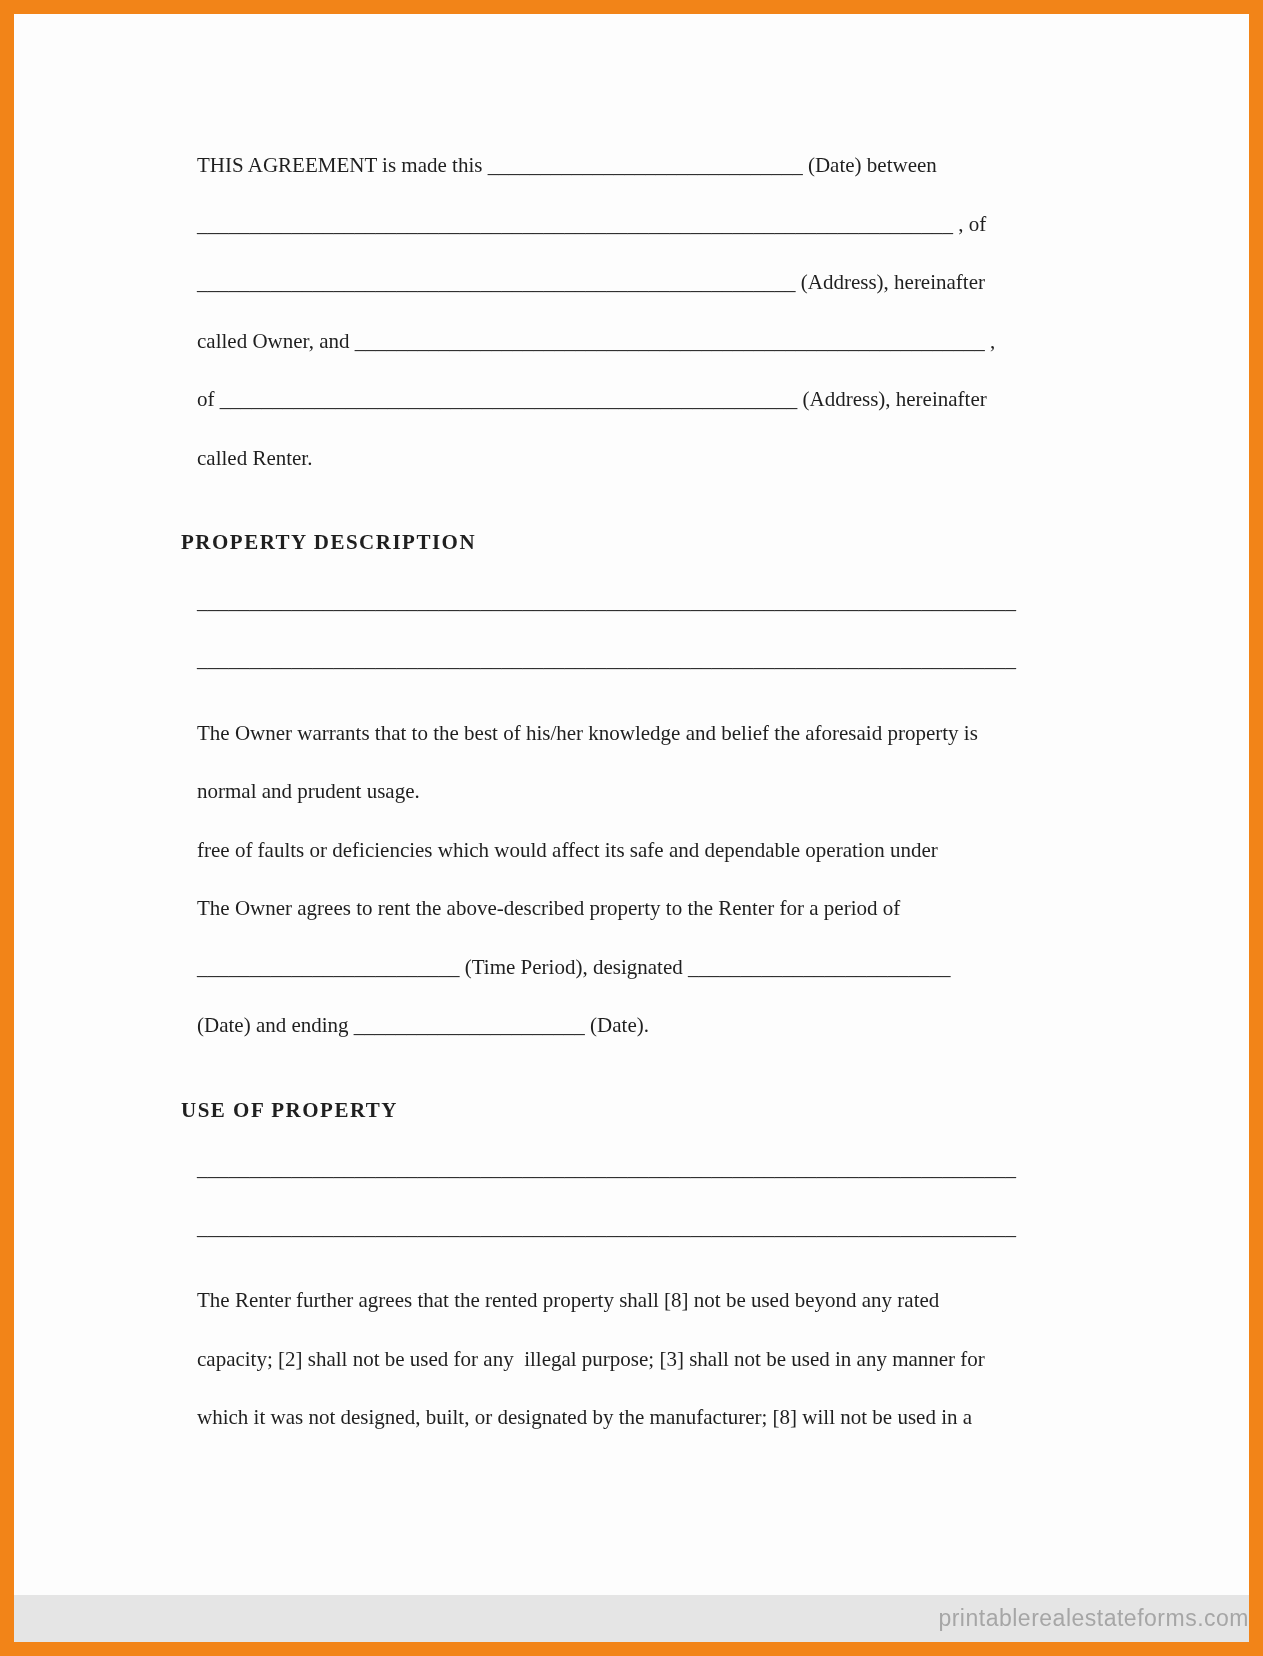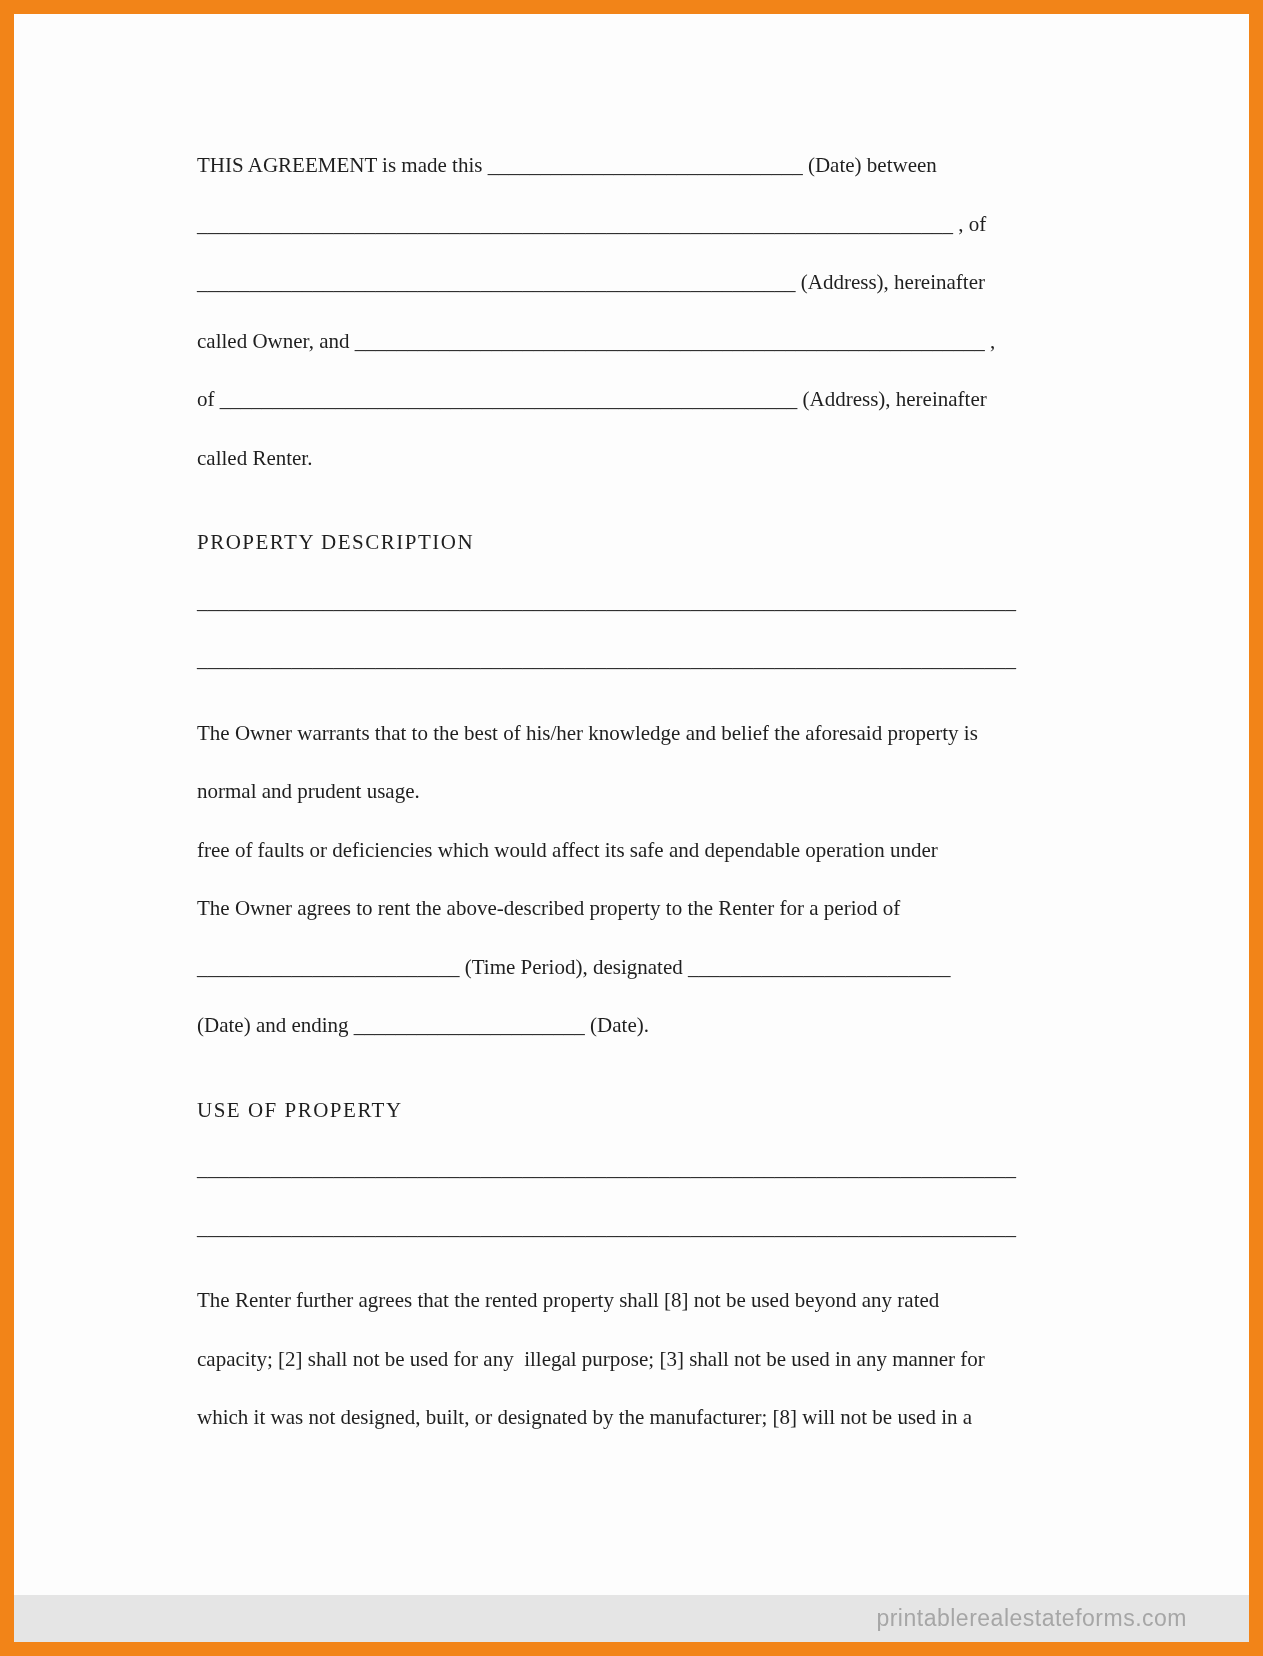--- a/index.html
+++ b/index.html
@@ -38,35 +38,34 @@
     line-height:42px;
     margin:0 0 44px 0;
   }
   .line{
     margin:16px;
     line-height:42.5px;
     white-space:pre;
   }
   .section-heading{
     font-size:21px;
-    font-weight:normal;
+    font-weight:bold;
     letter-spacing:1.5px;
     line-height:42.5px;
-    margin:42px 0 0 16px;
+    margin:42px 0 0 0;
   }
   .blank-group{ margin-top:11px; }
   .para{ margin-top:31px; }
   .footer-bar{
     position:absolute;
     left:0;right:0;bottom:0;
     height:47px;
     background:var(--footer-bar);
     text-align:right;
     line-height:47px;
-    padding-right:62px;
   }
   .footer-bar span{
     font-family:"Liberation Sans", sans-serif;
     font-size:23px;
     letter-spacing:0.5px;
     color:var(--footer-text);
   }
 </style>
 </head>
 <body>

